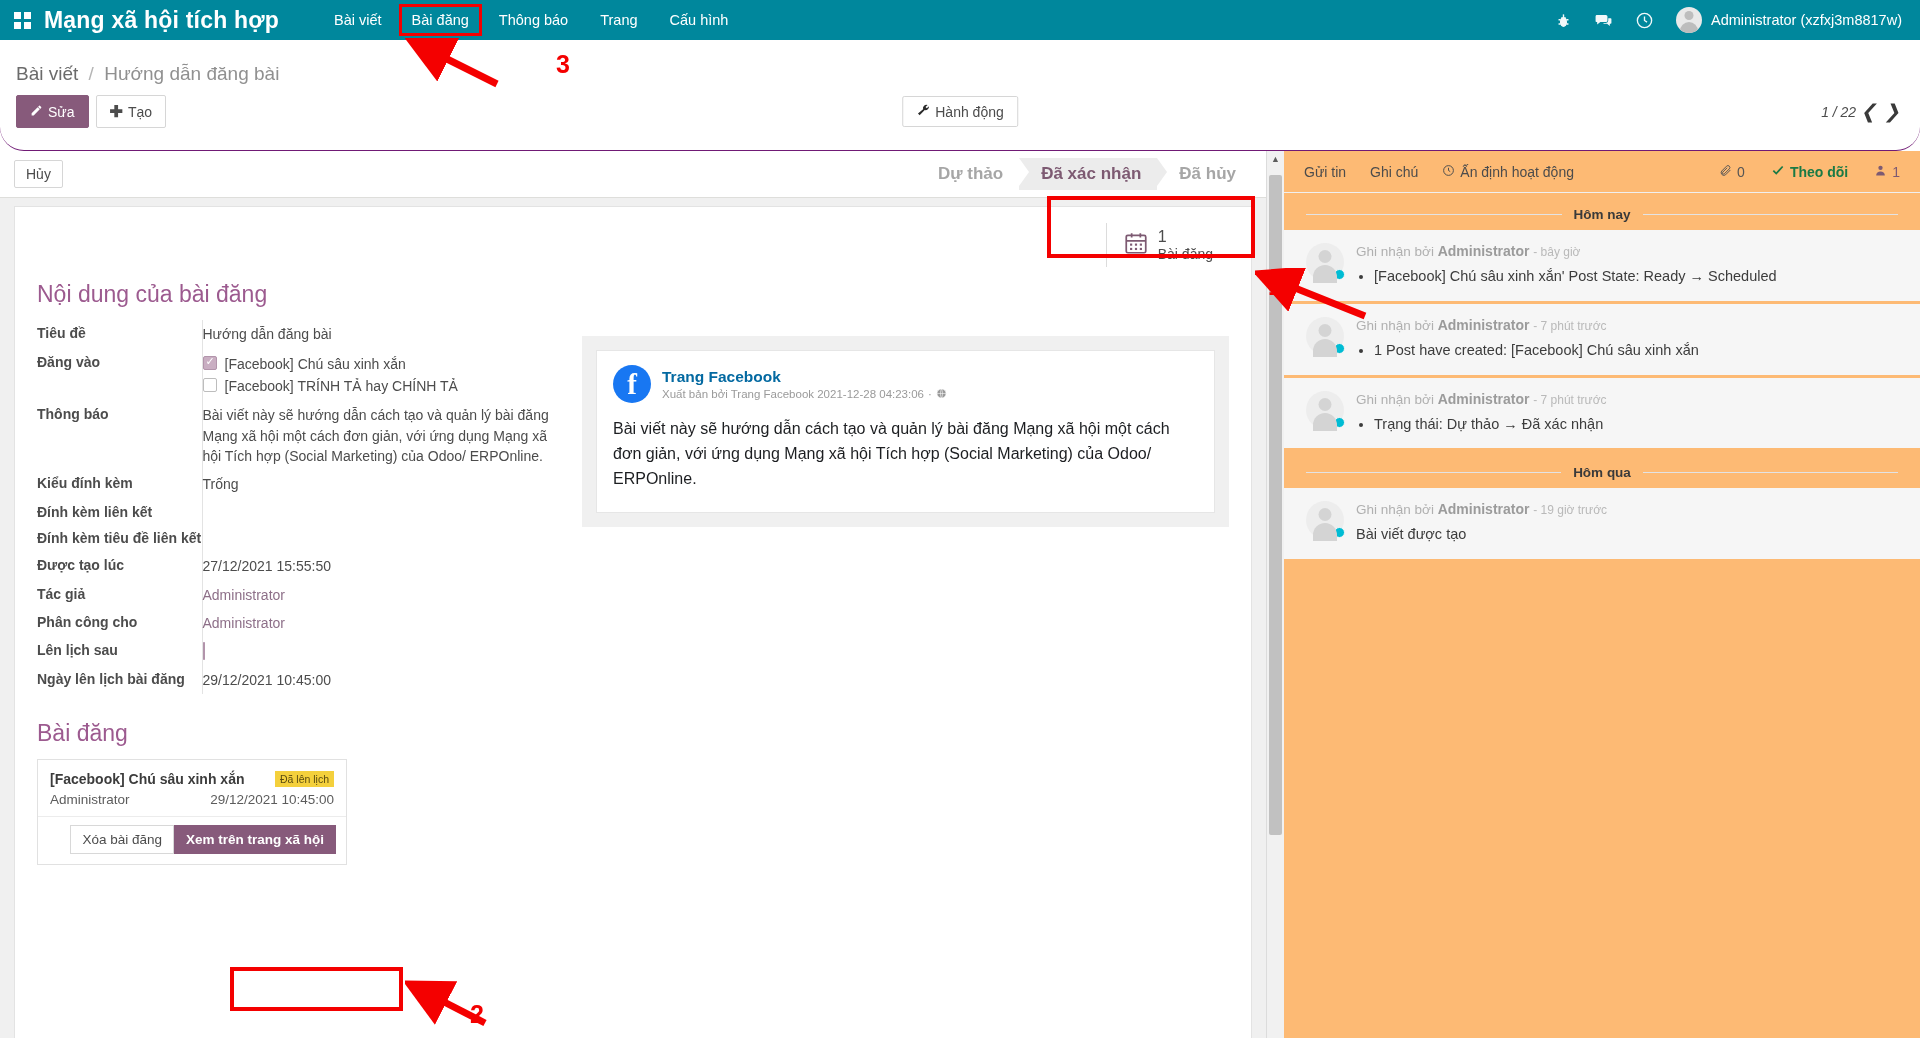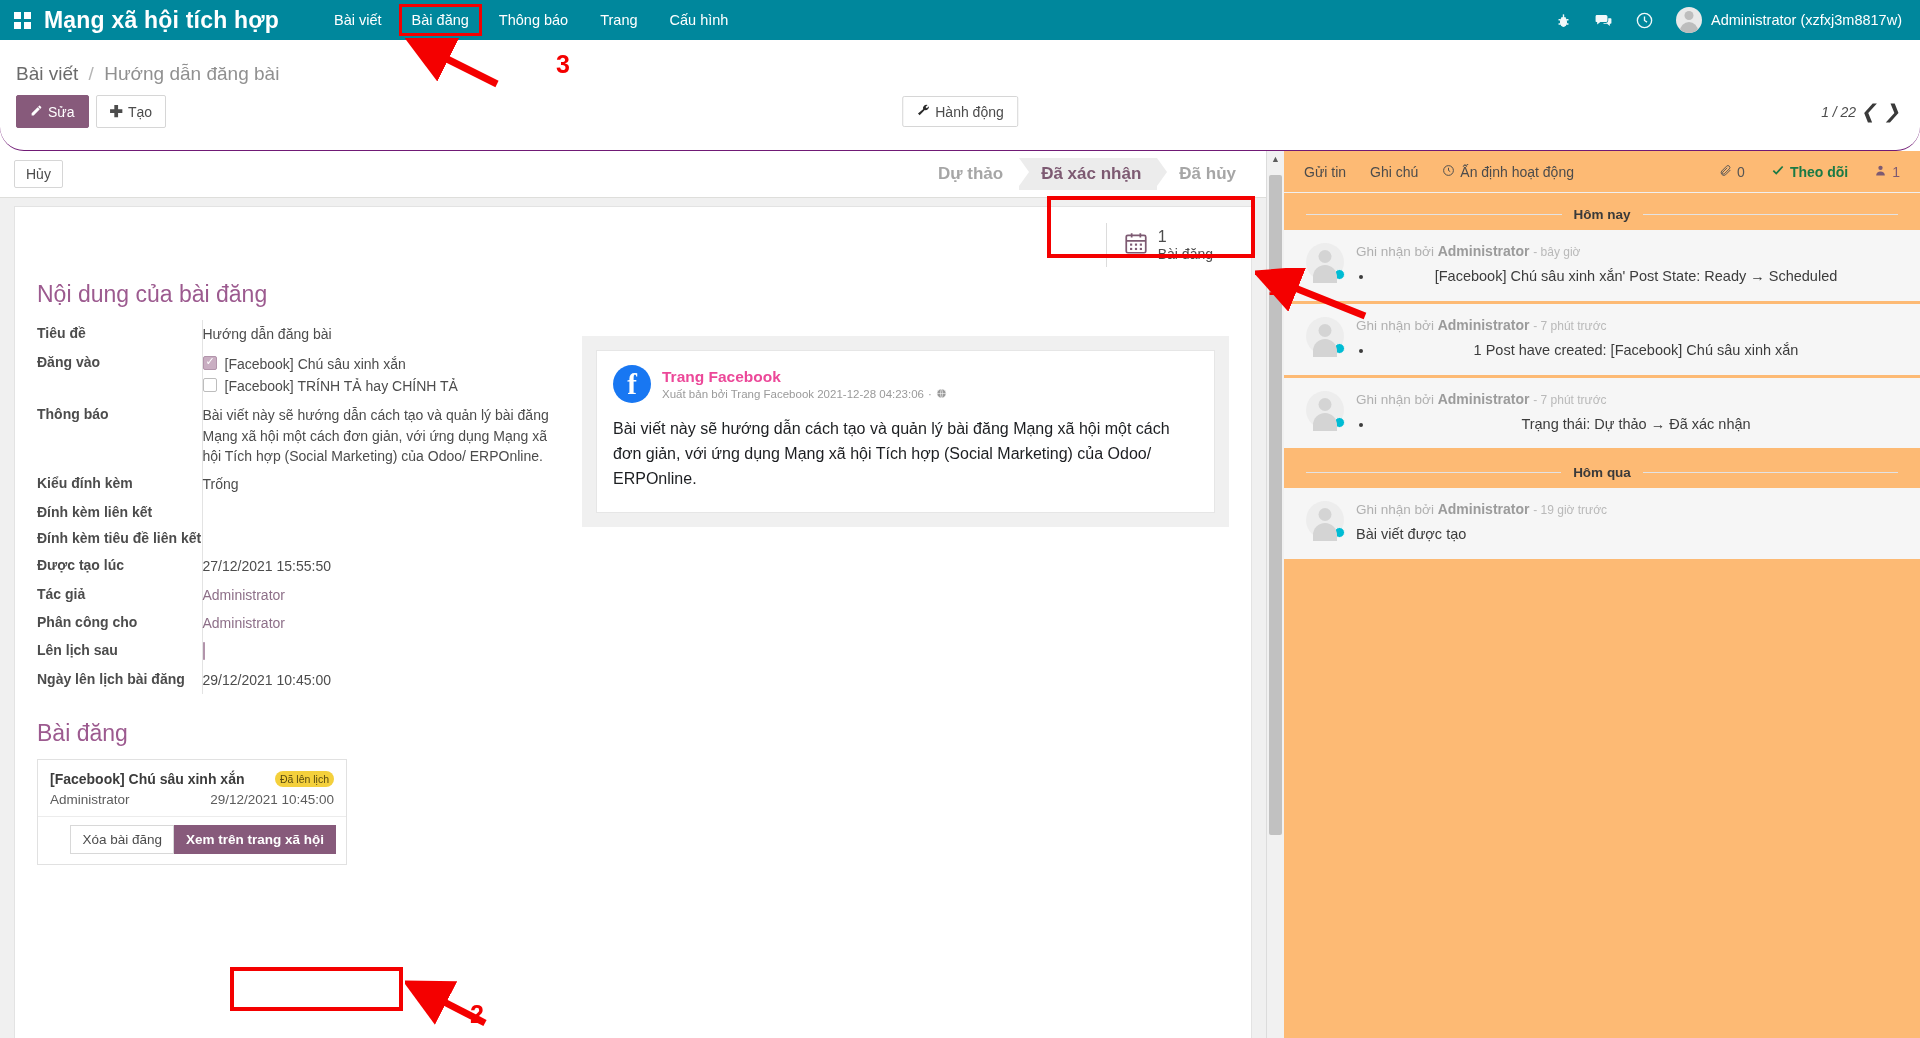--- a/index.html
+++ b/index.html
@@ -118,31 +118,31 @@
 
   
   .fb-wrap { background: #f0f0f0; padding: 14px; }
   .fb-card { background: #ffffff; border: 1px solid #e6e6e6; padding: 14px 16px 20px 16px; }
   .fb-head { display: flex; align-items: center; gap: 11px; }
   .fb-logo {
     width: 38px; height: 38px; border-radius: 50%; background: #1877f2;
     color: #fff; font-size: 29px; font-weight: 700; display: flex;
     align-items: center; justify-content: center; font-family: "Liberation Serif", serif; line-height: 1; flex:none;
   }
-  .fb-name { color: #ec4899; font-size: 15.5px; font-weight: 700; }
+  .fb-name { color: #0369a1; font-size: 15.5px; font-weight: 700; }
   .fb-sub { color: #9a9a9a; font-size: 11.5px; margin-top: 2px; display:flex; align-items:center; gap:4px;}
   .fb-body { font-size: 16px; color: #1c1e21; line-height: 1.55; margin-top: 14px; }
 
   
   .posts-title { font-size: 23px; color: #9c5a8f; margin: 26px 0 12px 0; }
   .post-card { width: 310px; border: 1px solid #e1e1e1; background: #fff; }
   .post-top { padding: 11px 12px 9px 12px; }
   .post-line1 { display: flex; justify-content: space-between; align-items: flex-start; gap: 8px; }
   .post-name { font-size: 14px; font-weight: 700; color: #3c3c3c; }
-  .badge-sched { background: #f4d03c; color: #5a4b10; font-size: 10.5px; padding: 2px 5px; white-space: nowrap; border-radius: 8px; }
+  .badge-sched { background: #f4d03c; color: #5a4b10; font-size: 10.5px; padding: 2px 5px; white-space: nowrap; }
   .post-line2 { display: flex; justify-content: space-between; font-size: 13.5px; color: #5c5c5c; margin-top: 5px; }
   .post-foot { display: flex; justify-content: flex-end; align-items: center; gap: 0; padding: 8px 10px 10px 10px; border-top: 1px solid #ececec; }
   .btn-del { font-size: 13.5px; padding: 6px 11px; border: 1px solid #d8d8d8; background: #fff; color: #4c4c4c; cursor: pointer; }
   .btn-view { font-size: 13.5px; padding: 6px 11px; background: #875a7b; color: #fff; border: 1px solid #875a7b; cursor: pointer; font-weight: 700;}
 
   
   .vscroll { width: 18px; background: #f1f1f1; border-left: 1px solid #dcdcdc; display: flex; flex-direction: column; align-items: center; }
   .vs-arrow { font-size: 9px; color: #5d5d5d; padding: 3px 0; }
   .vs-track { flex: 1; width: 100%; position: relative; background:#f1f1f1;}
   .vs-thumb { position: absolute; left: 2px; right: 2px; top: 8px; height: 660px; background: #c1c1c1; border-radius: 2px; }
@@ -161,21 +161,21 @@
   .msg { display: flex; gap: 12px; padding: 13px 22px; background: #f6f6f6; margin: 0 0 3px 0; }
   .msg .ava { width: 38px; height: 38px; border-radius: 50%; background: #ededed; position: relative; flex: none; }
   .msg .ava::before { content:""; position:absolute; left:50%; top:7px; width:13px; height:13px; border-radius:50%; background:#d4d4d4; transform:translateX(-50%);}
   .msg .ava::after { content:""; position:absolute; left:50%; top:22px; width:24px; height:18px; border-radius:12px 12px 0 0; background:#d4d4d4; transform:translateX(-50%);}
   .msg .dot { position: absolute; right: -1px; bottom: 1px; width: 11px; height: 11px; border-radius: 50%; background: #00bcd4; border: 1px solid #f6f6f6; }
   .msg-main { flex: 1; }
   .msg-head { font-size: 13.5px; color: #b0b0b0; }
   .msg-head b { color: #9b9b9b; font-size: 14px; }
   .msg-head .when { font-size: 12px; color: #b9b9b9; }
   .msg-body { font-size: 14.5px; color: #3c3c3c; margin-top: 7px; }
-  .msg-body ul { margin-left: 18px; text-align: center; }
+  .msg-body ul { margin-left: 18px; }
   .msg-body li { line-height: 1.5; }
   .msg-body p { line-height: 1.5; }
 
   
   .anno { position: absolute; z-index: 60; pointer-events: none; }
   .anno-num { color: #f40000; font-size: 25px; font-weight: 700; font-family: "Liberation Sans", sans-serif; }
   .hl-box { position: absolute; border: 4px solid #f40000; z-index: 55; pointer-events: none; }
 </style>
 </head>
 <body>

